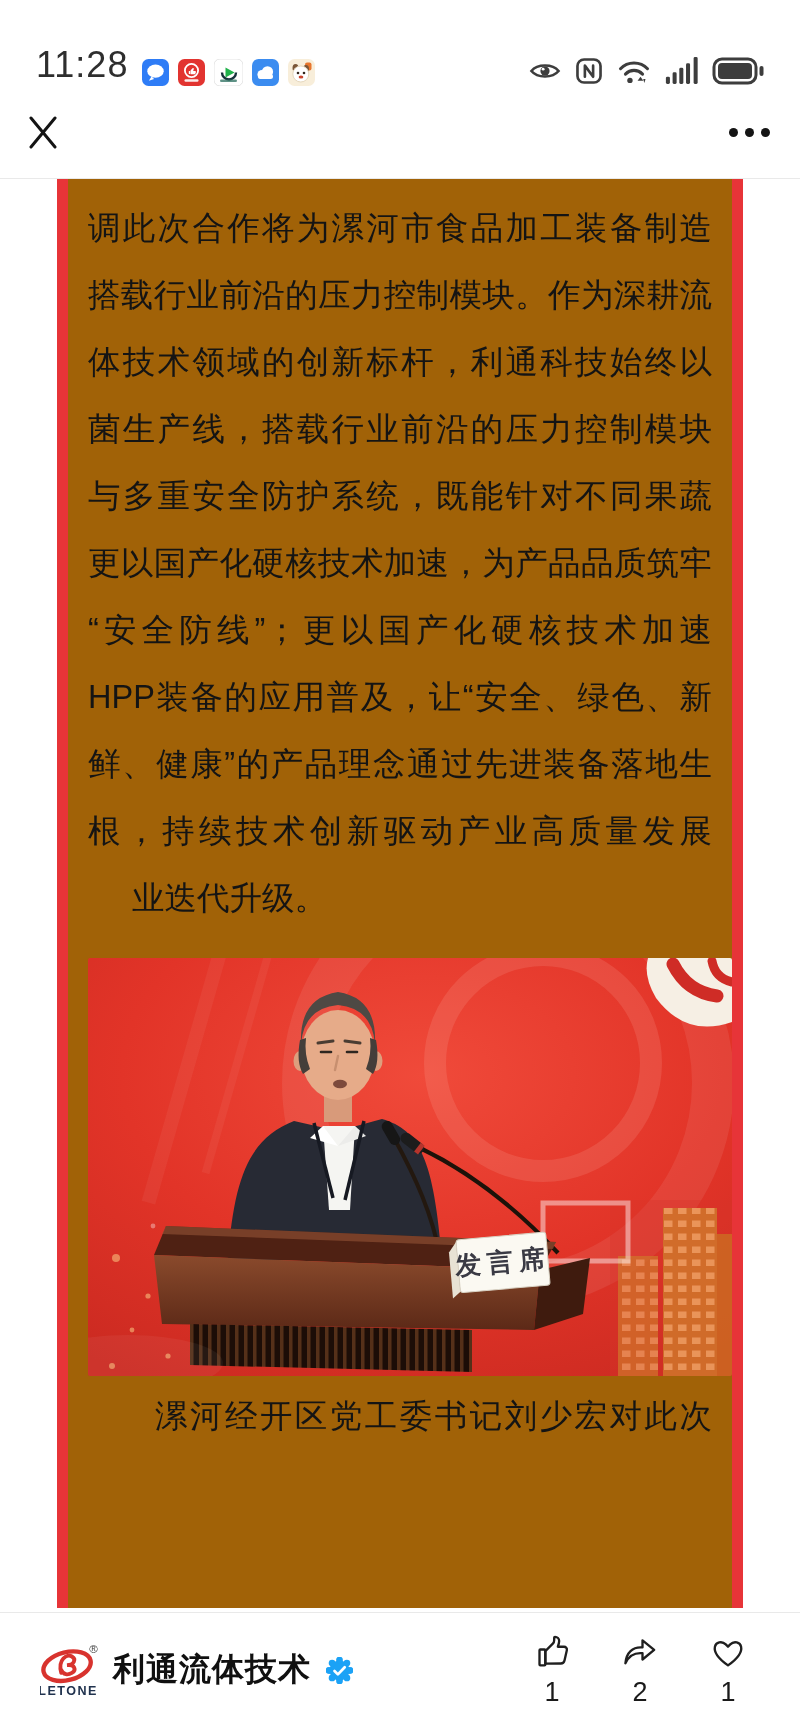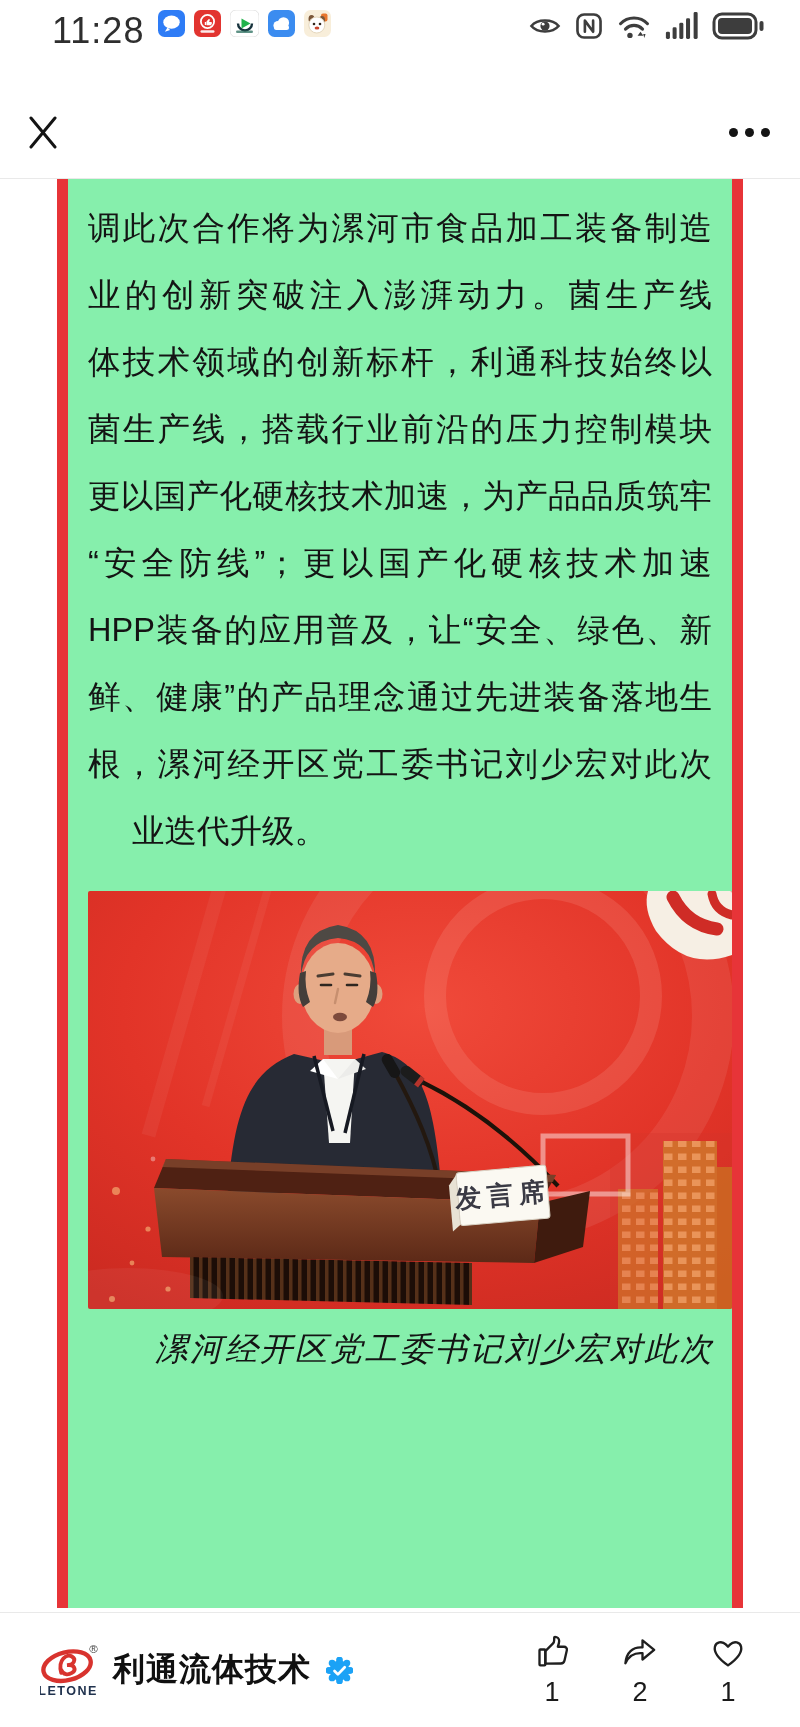--- a/index.html
+++ b/index.html
@@ -2,49 +2,49 @@
 <html><head>
 <meta charset="utf-8">
 <style>
   * { margin:0; padding:0; box-sizing:border-box; }
   html,body { width:800px; height:1727px; background:#ffffff; overflow:hidden;
               font-family:"Liberation Sans","DejaVu Sans",sans-serif; }
   .screen { position:relative; width:800px; height:1727px; background:#fff; }
 
   
   .status-bar { position:absolute; top:0; left:0; right:0; height:86px;
-                display:flex; align-items:flex-start; padding:10px 36px 0 52px; }
+                display:flex; align-items:flex-end; padding:10px 36px 0 36px; }
   .time { font-size:36px; color:#2e2e2e; letter-spacing:1px; }
   .notif-icons { display:flex; align-items:center; gap:9px; margin-left:14px; }
   .notif-icons svg { display:block; }
   .sb-spacer { flex:1; }
   .sys-icons { display:flex; align-items:center; gap:13px; }
   .sys-icons svg { display:block; }
 
   
   .nav-bar { position:absolute; top:86px; left:0; right:0; height:92px;
              display:flex; align-items:center; justify-content:space-between;
              padding:0 30px 0 26px; background:#fff; }
   .close-btn { width:34px; height:34px; cursor:pointer; }
   .more-btn { display:flex; align-items:center; gap:7px; cursor:pointer; padding:6px 0; }
   .more-btn .dot { width:9px; height:9px; border-radius:50%; background:#141414; }
   .top-divider { position:absolute; top:178px; left:0; right:0; height:1px; background:#e9e9e9; }
 
   
   .article { position:absolute; top:179px; left:57px; width:686px; height:1429px;
              border-left:11px solid #e73438; border-right:11px solid #e73438;
-             padding:16px 20px 0 20px; background:#86efac; overflow:hidden; }
+             padding:16px 20px 0 20px; background:#a16207; overflow:hidden; }
   .tline { font-size:32.5px; height:67px; line-height:67px; color:#141414;
            text-align:justify; text-align-last:justify; overflow:hidden;
            font-weight:400; }
   .tline.tline-last { text-align-last:left;margin-left:44px; }
   .photo { display:block; width:644px; height:418px; margin-top:26px; margin-right:-20px;
            border-radius:2px; }
   .caption { margin-top:16px; font-size:32.5px; line-height:48px; color:#141414;
-             text-indent:67px; text-align:justify; text-align-last:justify;font-style:italic; }
+             text-indent:67px; text-align:justify; text-align-last:justify; }
 
   
   .bottom-bar { position:absolute; top:1612px; left:0; right:0; height:115px;
                 background:#fff; border-top:1px solid #e9e9e9;
                 display:flex; align-items:center; justify-content:space-between;
                 padding:0 28px 0 40px; }
   .account { display:flex; align-items:center; gap:15px; cursor:pointer; }
   .acc-name { font-size:32px; font-weight:700; color:#101010; letter-spacing:1px; }
   .actions { display:flex; }
   .action { width:88px; display:flex; flex-direction:column; align-items:center;
@@ -155,28 +155,29 @@
     <span class="more-btn">
       <span class="dot"></span>
         <span class="dot"></span>
         <span class="dot"></span>
     </span>
   </nav>
   <div class="top-divider"></div>
 
   <main class="article">
     <div class="tline">调此次合作将为漯河市食品加工装备制造</div>
-    <div class="tline">业的创新突破注入澎湃动力。菌生产线</div>
+    <div class="tline">搭载行业前沿的压力控制模块。作为深耕流</div>
     <div class="tline">体技术领域的创新标杆，利通科技始终以</div>
     <div class="tline">菌生产线，搭载行业前沿的压力控制模块</div>
+    <div class="tline">与多重安全防护系统，既能针对不同果蔬</div>
     <div class="tline">更以国产化硬核技术加速，为产品品质筑牢</div>
     <div class="tline">“安全防线”；更以国产化硬核技术加速</div>
     <div class="tline">HPP装备的应用普及，让“安全、绿色、新</div>
     <div class="tline">鲜、健康”的产品理念通过先进装备落地生</div>
-    <div class="tline">根，漯河经开区党工委书记刘少宏对此次</div>
+    <div class="tline">根，持续技术创新驱动产业高质量发展</div>
     <div class="tline tline-last">业迭代升级。</div>
 
     <svg class="photo" viewBox="0 0 644 418" preserveAspectRatio="none">
       <defs>
         <radialGradient id="gBg" cx="52%" cy="28%" r="85%">
           <stop offset="0%" stop-color="#f04a3a"></stop>
             <stop offset="55%" stop-color="#e23428"></stop>
             <stop offset="100%" stop-color="#cb2a21"></stop>
         </radialGradient>
         <linearGradient id="gWood" x1="0" y1="0" x2="0" y2="1">

